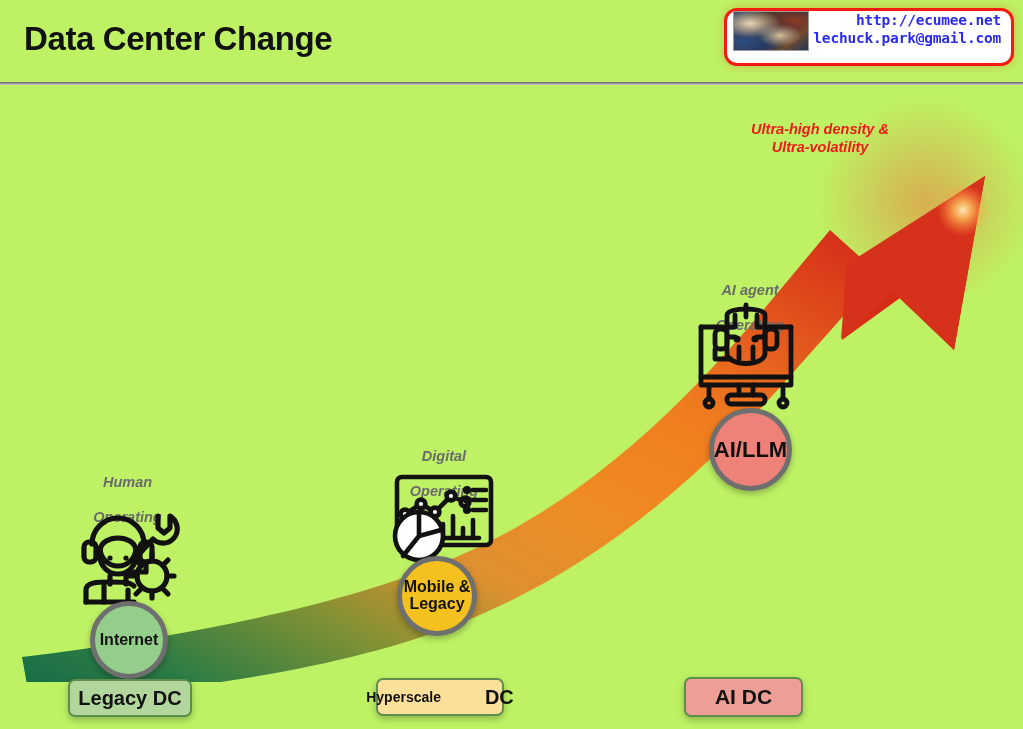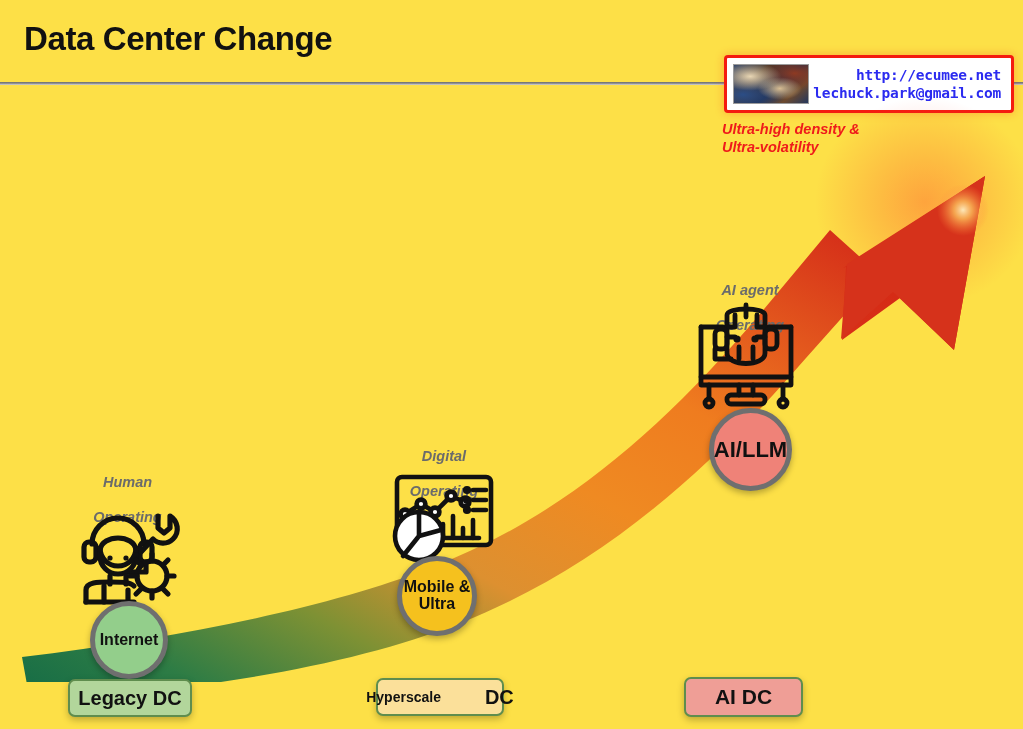--- a/index.html
+++ b/index.html
@@ -7,21 +7,21 @@
     padding: 0;
     background: #ffffff;
   }
   body {
     font-family: "Liberation Sans", sans-serif;
   }
   #slide {
     position: relative;
     width: 1023px;
     height: 729px;
-    background: #fde047;
+    background: #bef264;
     overflow: hidden;
   }
 
   
   #page-title {
     position: absolute;
     left: 24px;
     top: 20px;
     font-size: 33px;
     font-weight: bold;
@@ -39,28 +39,27 @@
   }
 
   
   #contact-badge {
     position: absolute;
     left: 724px;
     top: 8px;
     width: 290px;
     height: 58px;
     border: 3px solid #f41b10;
-    border-radius: 4px;
+    border-radius: 13px;
     background: #ffffff;
     box-shadow: 0 0 10px rgba(244,27,16,0.28);
     display: flex;
-    align-items: center;
+    align-items: flex-start;
     padding: 0 6px;
     box-sizing: border-box;
-    margin-top: 47px;
   }
   #badge-thumb {
     width: 74px;
     height: 38px;
     flex: 0 0 auto;
     border: 1px solid #9b9b9b;
     background:
       radial-gradient(ellipse at 22% 30%, #e8d6b4 0%, rgba(232,214,180,0) 38%),
       radial-gradient(ellipse at 62% 62%, #d8bd92 0%, rgba(216,189,146,0) 34%),
       radial-gradient(ellipse at 82% 22%, #8e3a22 0%, rgba(142,58,34,0) 40%),
@@ -88,21 +87,21 @@
     width: 1023px;
     height: 600px;
   }
 
   
   #risk-note {
     position: absolute;
     left: 722px;
     top: 120px;
     width: 196px;
-    text-align: left;
+    text-align: center;
     font-size: 14.5px;
     font-weight: bold;
     font-style: italic;
     color: #ef1b1b;
     line-height: 1.25;
   }
 
   
   .stage-caption {
     position: absolute;
@@ -295,21 +294,21 @@
 
       <path d="M56,66 L56,52 M66,66 L66,44 M76,66 L76,56 M86,66 L86,48"></path>
       <path d="M52,66 L92,66"></path>
 
       <circle cx="32" cy="64" r="24" fill="#ffffff"></circle>
       <path d="M32,64 L32,40 M32,64 L54,58 M32,64 L16,84"></path>
     </g>
   </svg>
 
   <div class="node-circle" id="node-mobile">
-    <span><span>Mobile &amp;</span><br><span>Ultra</span></span>
+    <span><span>Mobile &amp;</span><br><span>Legacy</span></span>
   </div>
 
   <div class="dc-label" id="dc-hyperscale">
     <span>Hyperscale</span>
       <span class="big">DC</span>
   </div>
 
   <div class="stage-caption" style="left:675px; top:264px; width:150px;">
     <div>AI agent</div>
     <div>Operating</div>

